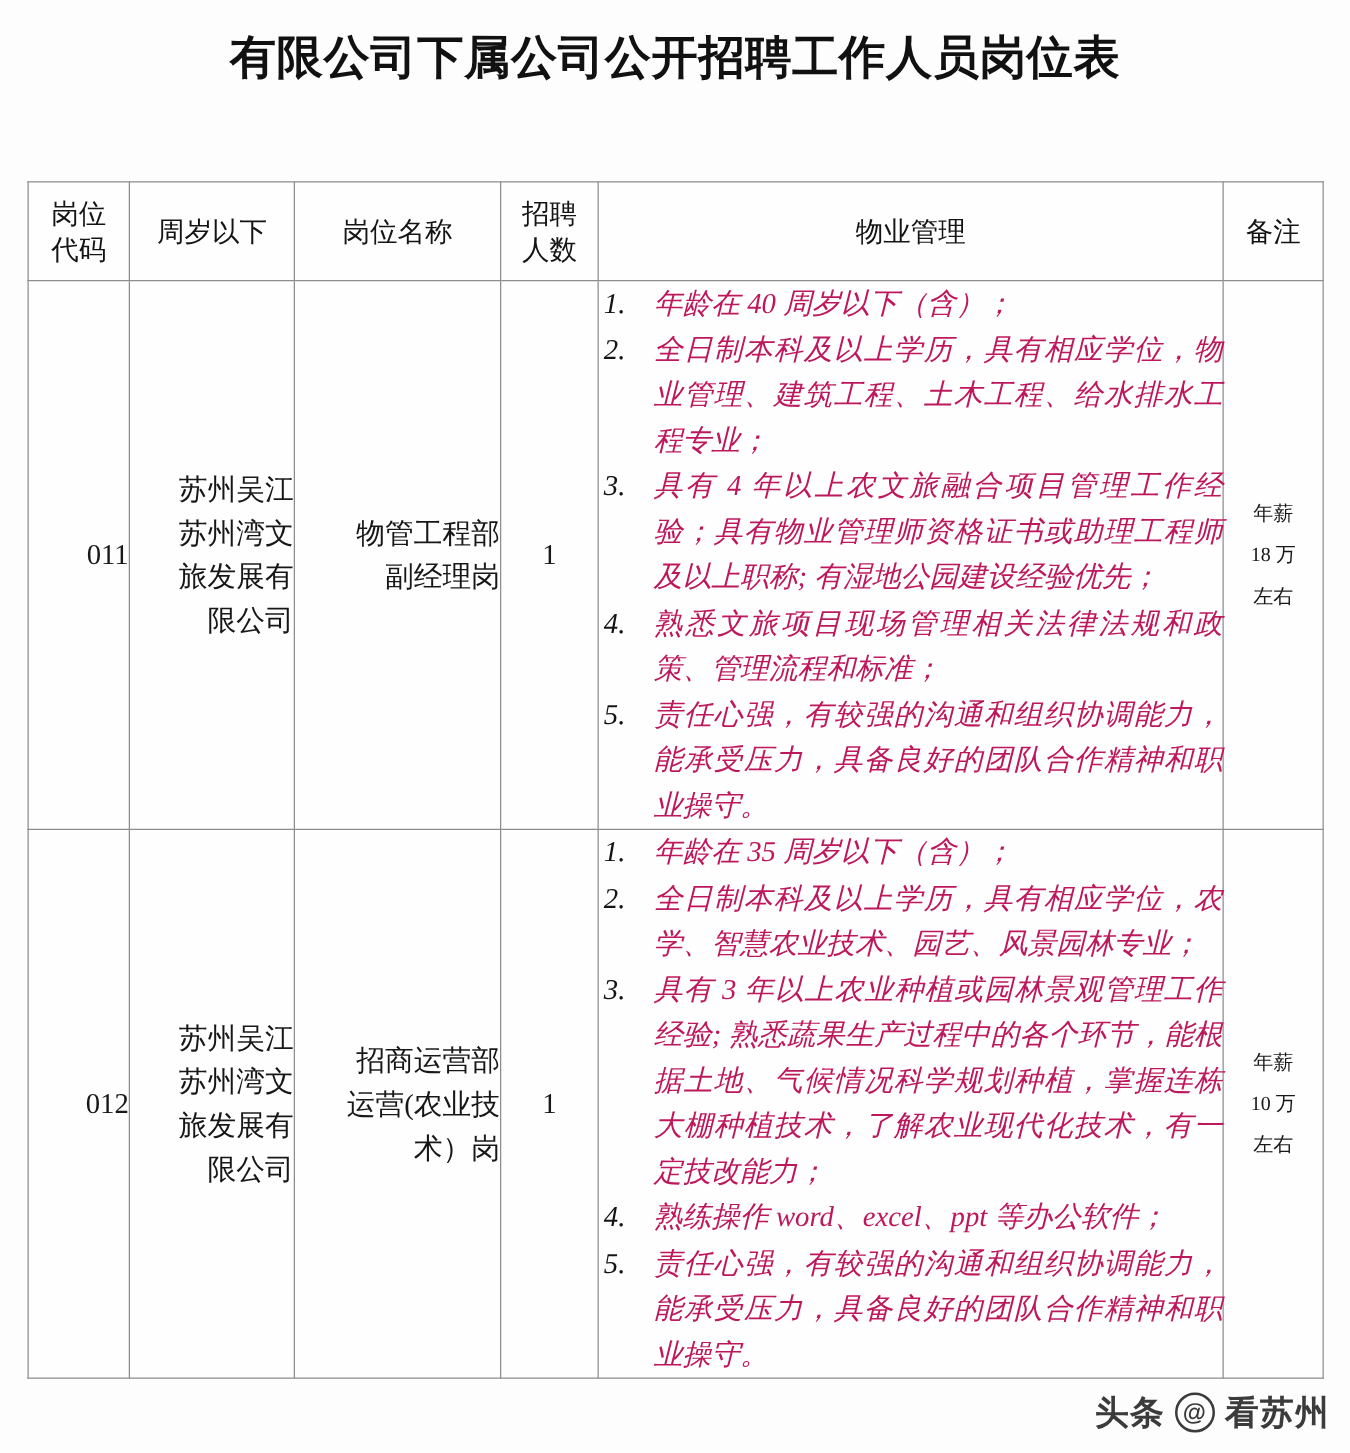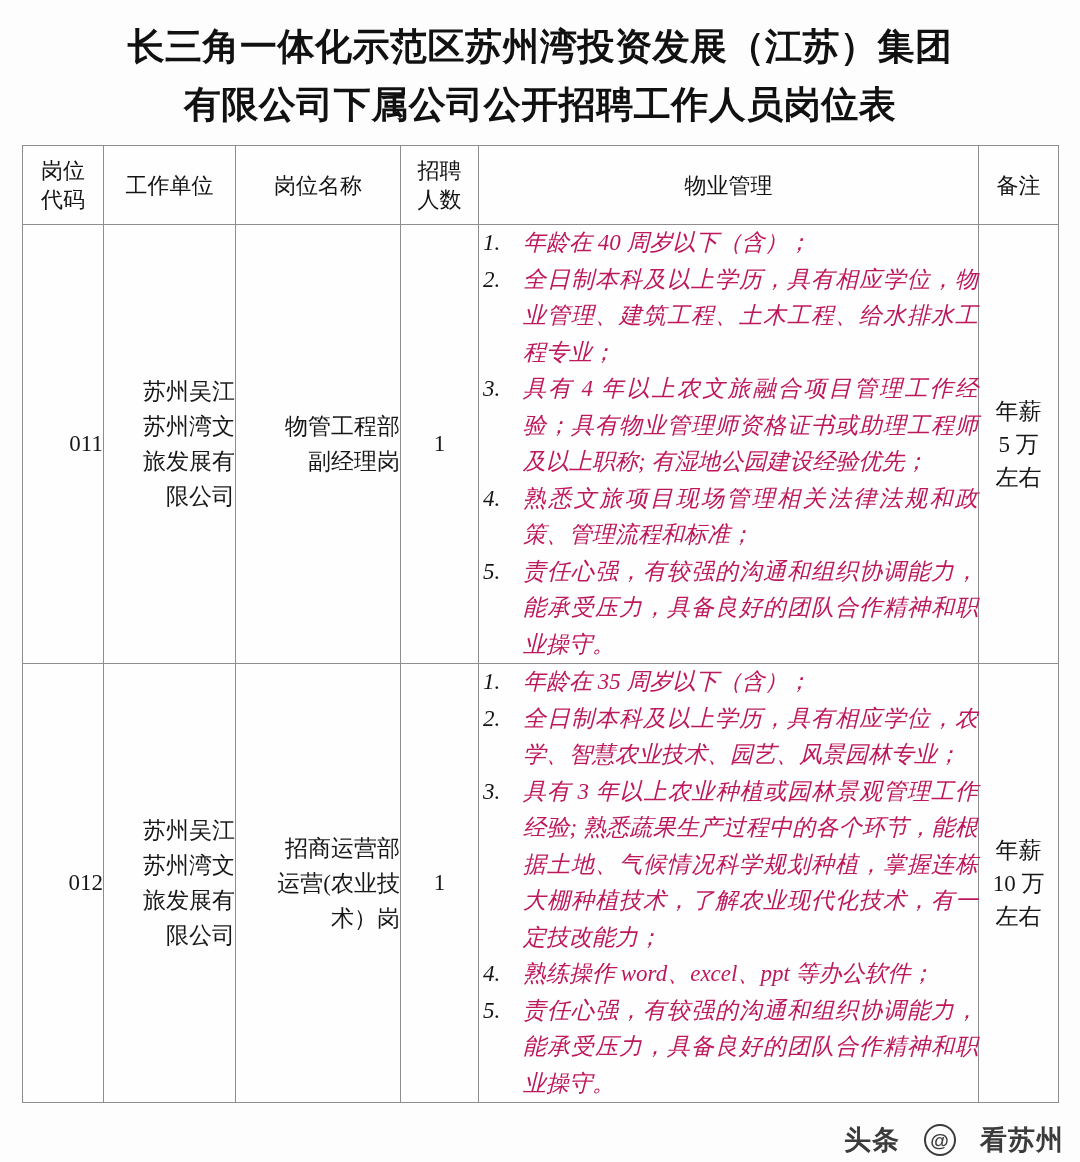--- a/index.html
+++ b/index.html
@@ -95,21 +95,21 @@
   td.unit .txt, td.name .txt {
     display: block;
   }
   td.num {
     text-align: center;
     font-size: 23px;
     color: #171717;
   }
   td.note {
     text-align: center;
-    font-size: 23px;
+    font-size: 16px;
     line-height: 33px;
     color: #171717;
     padding: 2px;
   }
   td.req {
     padding: 14px 12px 14px 10px;
     vertical-align: top;
   }
 
   ol.reqlist {
@@ -140,24 +140,24 @@
     font-family: "Liberation Serif", "DejaVu Serif", serif;
     font-size: 23px;
     line-height: 36.5px;
     color: #141414;
   }
 
   
   .watermark {
     position: absolute;
     right: 16px;
-    bottom: 4px;
+    bottom: 14px;
     display: flex;
     align-items: center;
-    gap: 24px;
+    gap: 8px;
     font-size: 27px;
     font-weight: bold;
     color: #2b2b2b;
     font-family: "Liberation Sans", "DejaVu Sans", sans-serif;
     opacity: 0.92;
     pointer-events: none;
     letter-spacing: 1px;
   }
   .watermark .at-mark {
     display: inline-flex;
@@ -171,42 +171,41 @@
     font-weight: bold;
     line-height: 1;
   }
 </style>
 </head>
 <body>
 
 <div class="page">
 
   <div class="title-block">
-    <div class="title-line">长三角一体化示范区苏州湾投资发展（江苏）集团</div>
     <div class="title-line">有限公司下属公司公开招聘工作人员岗位表</div>
   </div>
 
   <div class="table-wrap">
     <table class="jobs">
       <colgroup>
         <col class="c-code">
           <col class="c-unit">
           <col class="c-name">
         <col class="c-num">
           <col class="c-req">
           <col class="c-note">
       </colgroup>
       <thead>
         <tr>
           <th>
             <span class="hdr">岗位</span>
             <span class="hdr">代码</span>
           </th>
           <th>
-            <span class="hdr">工作单位</span>
+            <span class="hdr">周岁以下</span>
           </th>
           <th>
             <span class="hdr">岗位名称</span>
           </th>
           <th>
             <span class="hdr">招聘</span>
             <span class="hdr">人数</span>
           </th>
           <th>
             <span class="hdr">物业管理</span>
@@ -234,21 +233,21 @@
               <ol class="reqlist">
                 <li>年龄在 40 周岁以下（含）；</li>
                 <li>全日制本科及以上学历，具有相应学位，物业管理、建筑工程、土木工程、给水排水工程专业；</li>
                 <li>具有 4 年以上农文旅融合项目管理工作经验；具有物业管理师资格证书或助理工程师及以上职称; 有湿地公园建设经验优先；</li>
                 <li>熟悉文旅项目现场管理相关法律法规和政策、管理流程和标准；</li>
                 <li>责任心强，有较强的沟通和组织协调能力，能承受压力，具备良好的团队合作精神和职业操守。</li>
               </ol>
             </td>
             <td class="note">
               <span class="txt" style="display: block;">年薪</span>
-              <span class="txt" style="display: block;">5 万</span>
+              <span class="txt" style="display: block;">18 万</span>
               <span class="txt" style="display: block;">左右</span>
             </td>
           </tr>
           <tr>
             <td class="code">012</td>
             <td class="unit">
               <span class="txt">苏州吴江</span>
               <span class="txt">苏州湾文</span>
               <span class="txt">旅发展有</span>
               <span class="txt">限公司</span>

